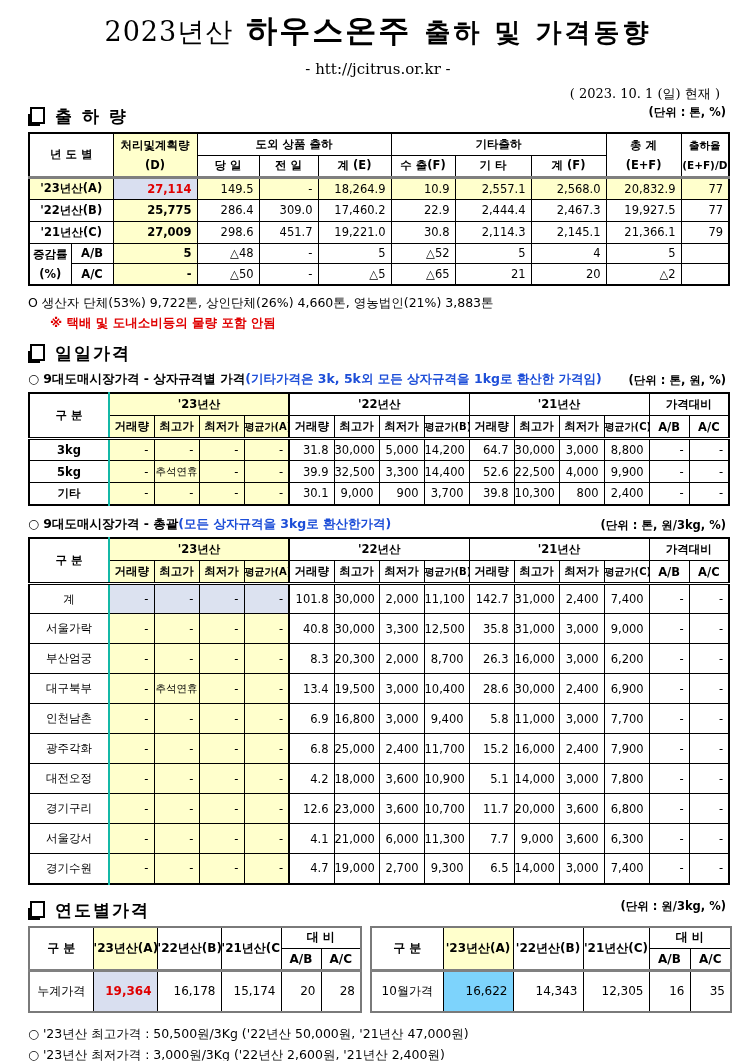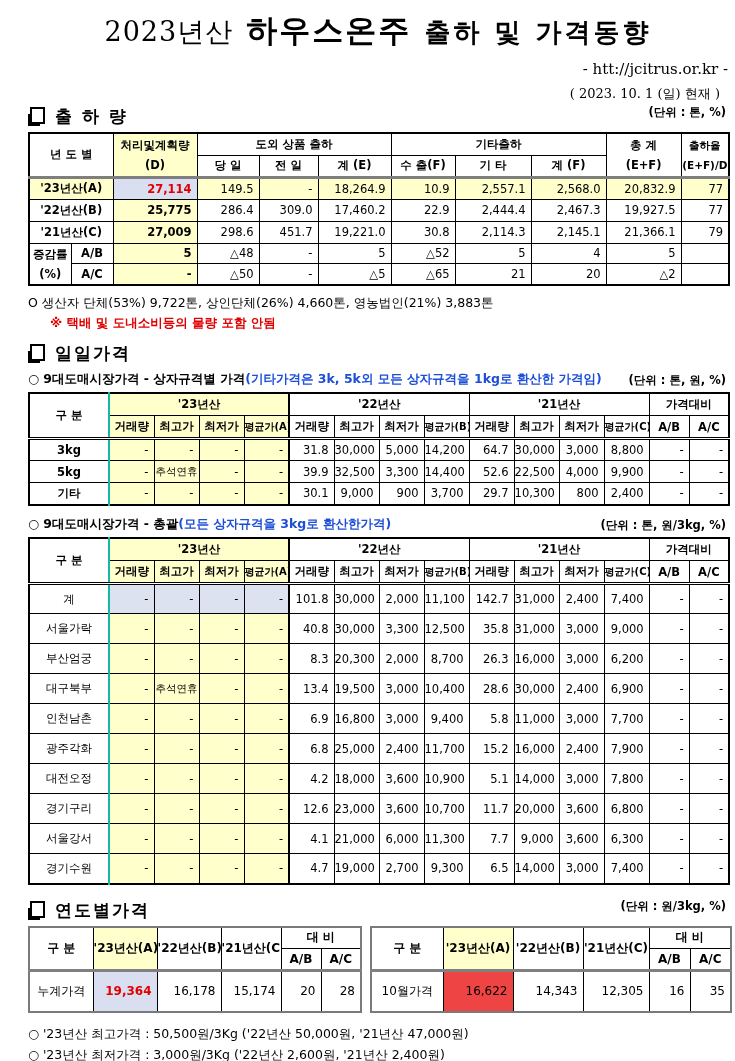--- a/index.html
+++ b/index.html
@@ -4,21 +4,21 @@
 <style>
 *{box-sizing:border-box;margin:0;padding:0}
 html,body{background:#fff}
 body{width:735px;height:1061px;overflow:hidden;font-family:"DejaVu Sans",sans-serif;color:#000}
 .page{padding:8px 7px 12px 28px;height:100%}
 
 .title-line{text-align:center;font-family:"DejaVu Serif",serif;line-height:44px;white-space:nowrap}
 .title-prefix{font-size:27px;letter-spacing:1px}
 .title-brand{font-size:31px;font-weight:bold;font-family:"DejaVu Sans",sans-serif;letter-spacing:2px;margin:0 8px}
 .title-suffix{font-size:26px;font-weight:bold;letter-spacing:3px}
-.title-url{text-align:right;font-family:"DejaVu Serif",serif;font-size:15px;line-height:22px}
+.title-url{text-align:center;font-family:"DejaVu Serif",serif;font-size:15px;line-height:22px}
 .date-line{text-align:right;font-family:"DejaVu Serif",serif;font-size:13px;line-height:17px;margin:5px 8px 0 0}
 
 .sec-head{display:flex;justify-content:space-between;align-items:flex-start;margin:3px 0 4px}
 .sec-title{font-size:17px;font-weight:bold;letter-spacing:2px;display:flex;align-items:center}
 .sq-icon{position:relative;display:inline-block;width:17px;height:19px;margin-right:10px}
 .sq-icon::before{content:"";position:absolute;left:0;bottom:0;width:12px;height:12px;background:#000}
 .sq-icon::after{content:"";position:absolute;right:0;top:0;width:11px;height:13px;background:#fff;border:2px solid #000}
 .unit{font-size:11.5px;font-weight:bold;padding-right:2px}
 .subline{display:flex;justify-content:space-between;align-items:flex-end;margin:6px 0 4px}
 .subtitle{font-size:12.5px;font-weight:bold}
@@ -53,21 +53,21 @@
 .txt{text-align:center;padding:0;font-size:10.5px}
 
 .yt{border:2px solid #7a7a7a;font-size:12px}
 .yt thead{border-bottom:3px solid #808080}
 .yt thead td{height:22px}
 .yt tbody td{height:41px}
 .yrow{display:flex;gap:8px}
 .yt-l{width:332px}
 .yt-r{width:360px}
 .acell-red{background:#d9dff0;color:#e00000;font-weight:bold}
-.acell-yel{background:#ef4444}
+.acell-yel{background:#7dd3fc}
 
 .note{font-size:12.5px;line-height:20px;margin-top:7px}
 .note-red{font-size:12.5px;line-height:19px;color:#e00000;font-weight:bold;margin-left:22px}
 .footnote{font-size:12.5px;line-height:21px}
 .footer{font-size:13px;font-weight:bold;text-align:right;margin-top:8px;padding-right:2px}
 .mt10{margin-top:10px}
 .mt14{margin-top:14px}
 </style>
 </head>
 <body>
@@ -297,21 +297,21 @@
         <tr>
           <td class="lbl">기타</td>
           <td class="num y23 y23l">-</td>
           <td class="num y23">-</td>
           <td class="num y23">-</td>
           <td class="num y23 y23r">-</td>
           <td class="num">30.1</td>
           <td class="num">9,000</td>
           <td class="num">900</td>
           <td class="num">3,700</td>
-          <td class="num">29.7</td>
+          <td class="num">39.8</td>
           <td class="num">10,300</td>
           <td class="num">800</td>
           <td class="num">2,400</td>
           <td class="num">-</td>
           <td class="num dot">-</td>
         </tr>
       </tbody>
   </table>
 
   <div class="subline mt10">

